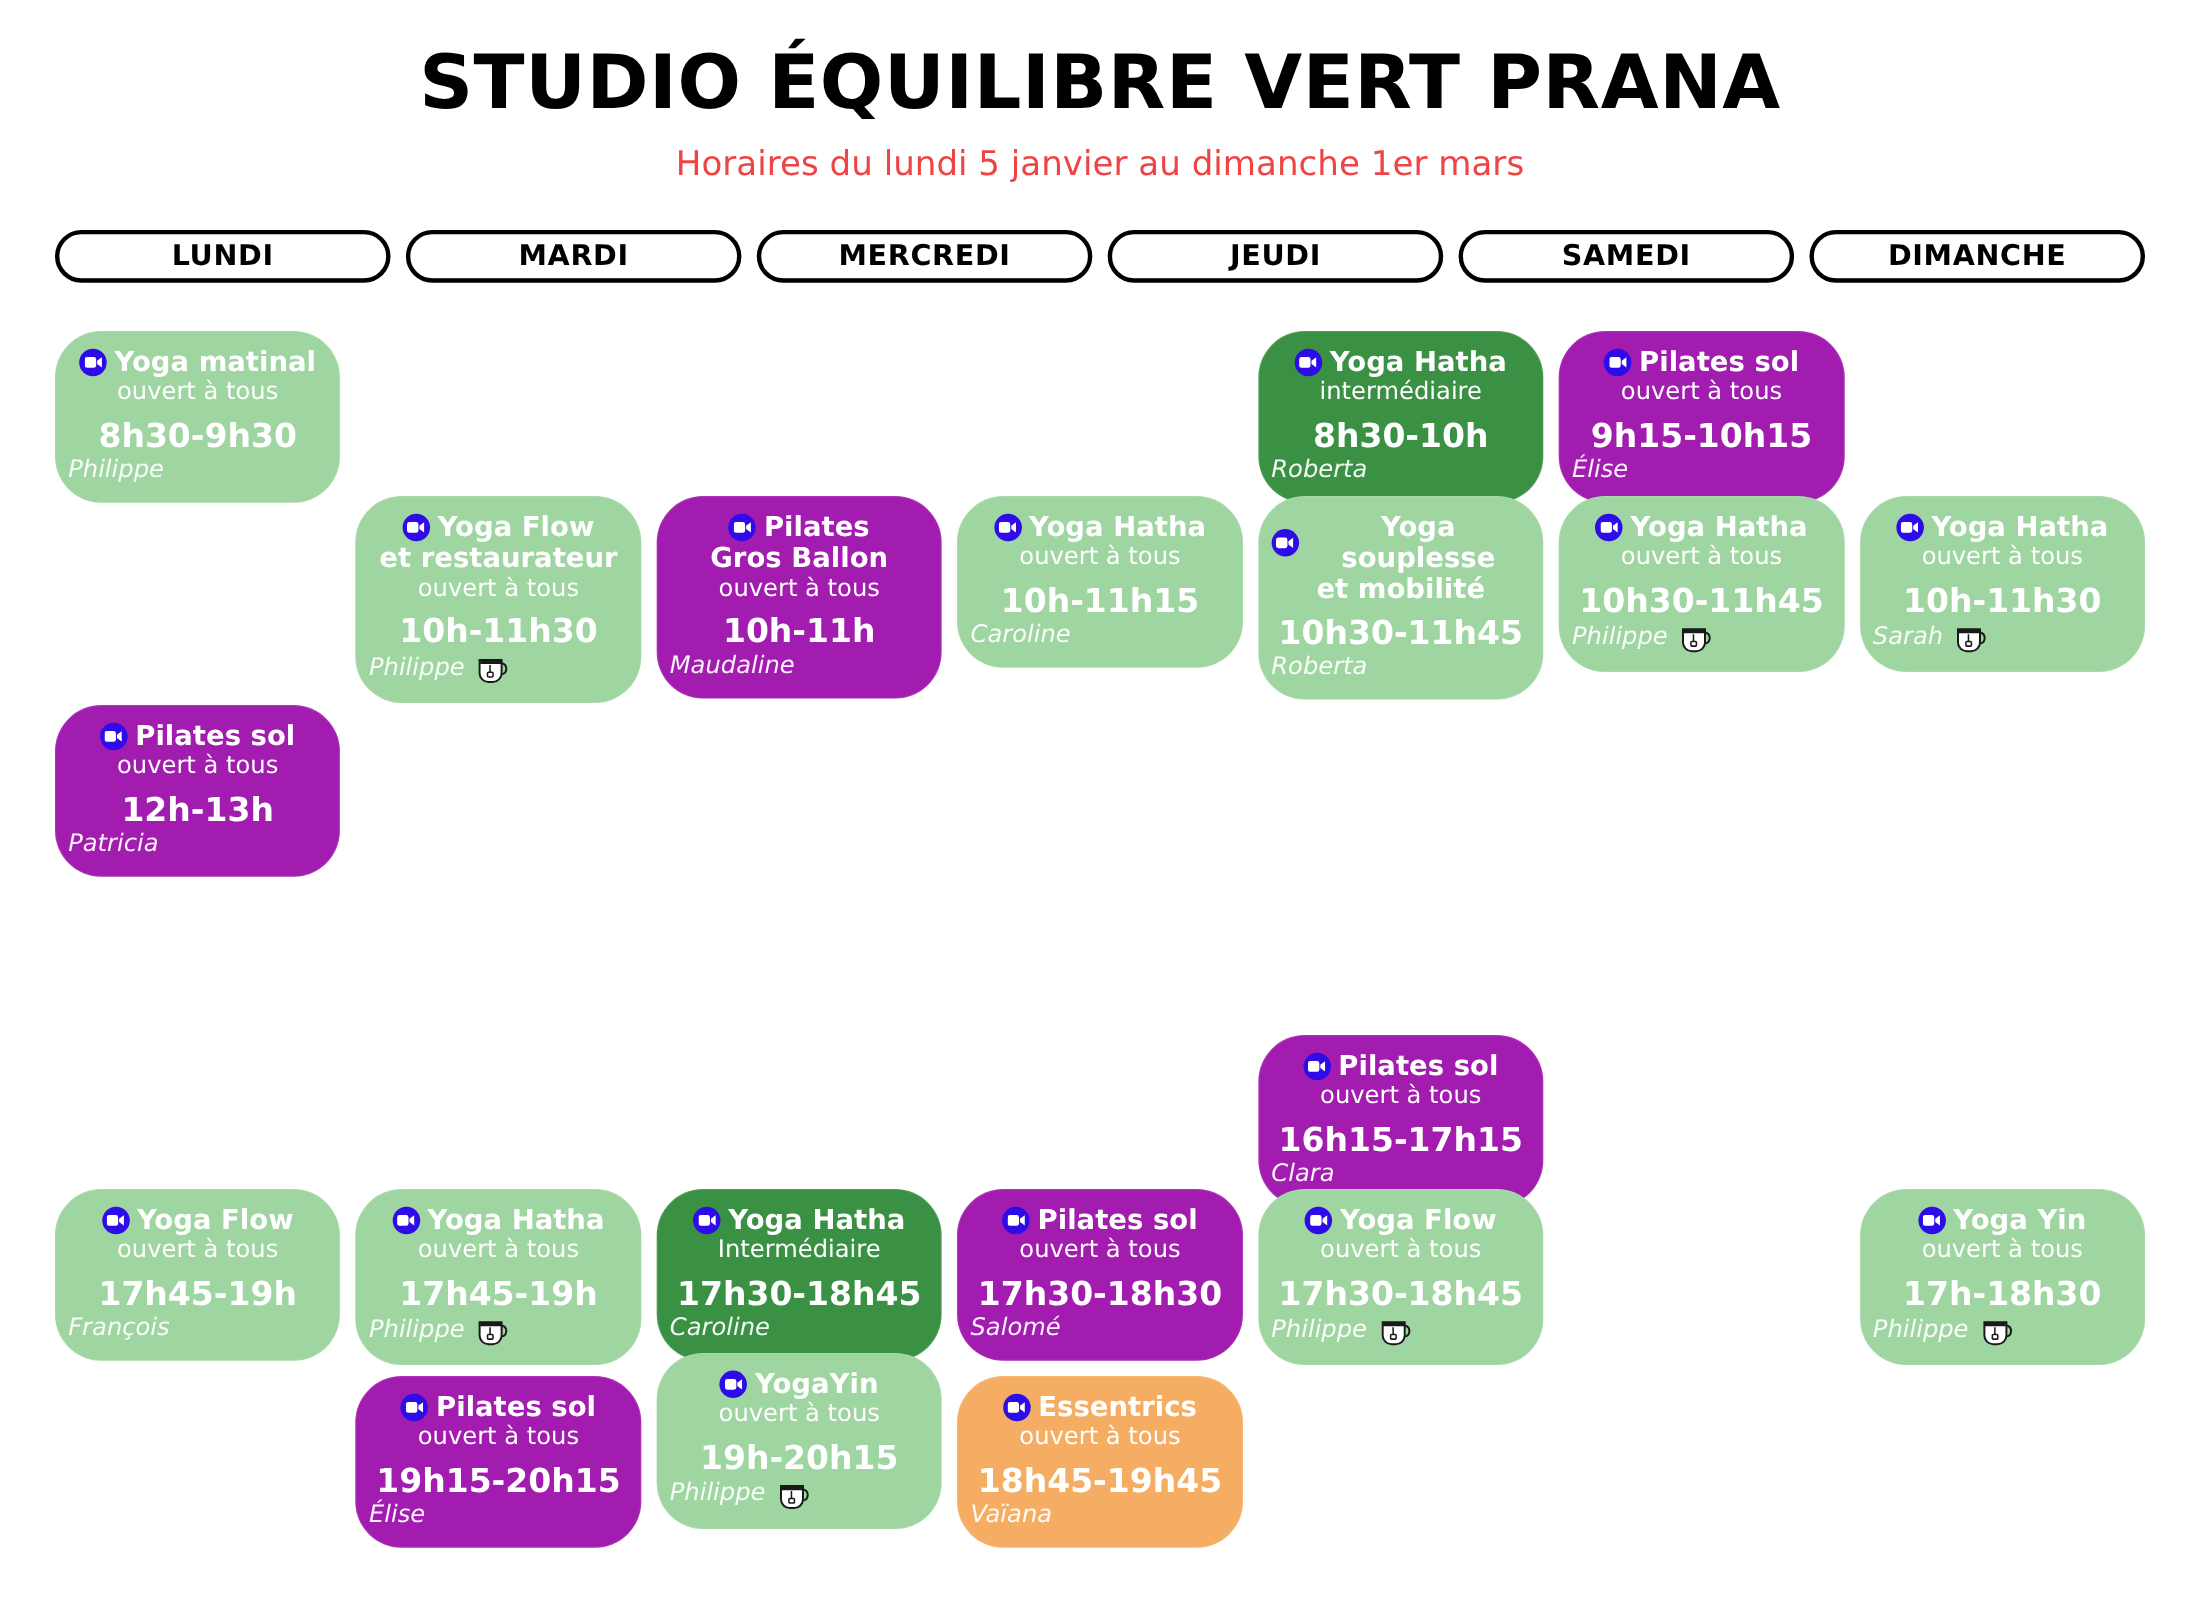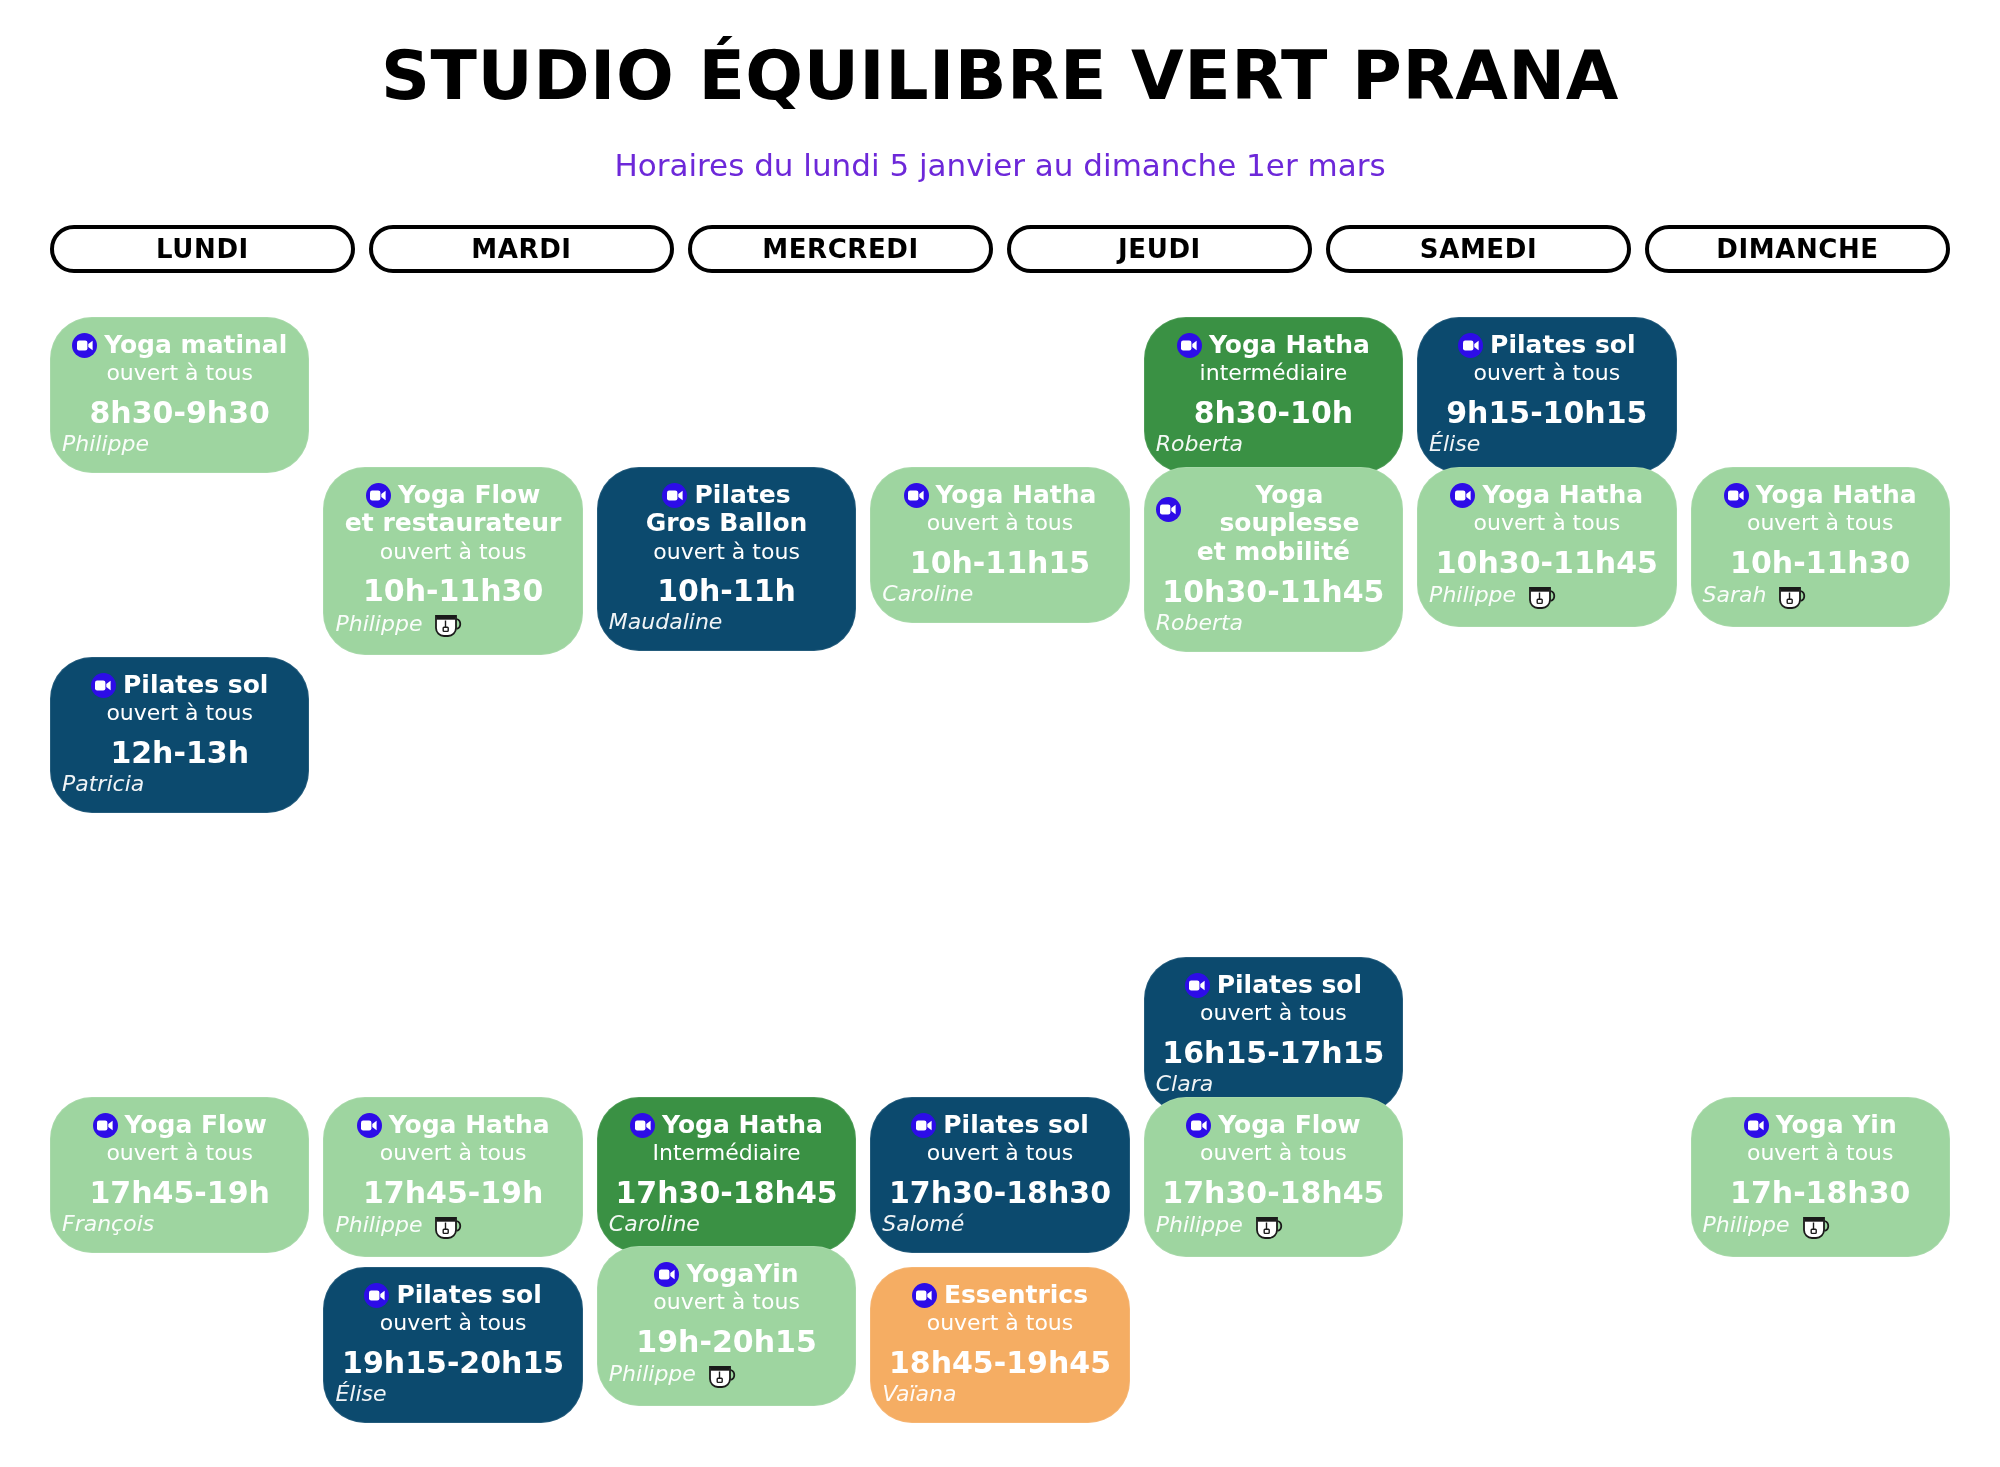--- a/index.html
+++ b/index.html
@@ -22,25 +22,25 @@
   .title {
     margin: 0;
     padding-top: 36px;
     font-size: 68px;
     font-weight: 700;
     letter-spacing: 0.5px;
     color: #000000;
     font-family: "DejaVu Sans", "Liberation Sans", sans-serif;
   }
   .subtitle {
-    margin: 16px;
+    margin: 0;
     padding-top: 16px;
     font-size: 31px;
     font-weight: 400;
-    color: #6d28d9;
+    color: #ef4444;
   }
 
   
   .grid {
     position: relative;
     margin: 0 auto;
     width: 1984px;
     padding: 0 20px;
   }
   .dayrow {
@@ -129,21 +129,21 @@
   }
   .card .teacher {
     font-size: 22px;
     font-weight: 400;
     line-height: 1.2;
     color: rgba(255,255,255,0.94);
   }
 
   
   .c-lightgreen { background: #9ed5a0; }
-  .c-teal       { background: #0c4a6e; }
+  .c-teal       { background: #a21caf; }
   .c-darkgreen  { background: #3a9144; }
   .c-orange     { background: #f5ad63; }
 
   
   .zoomicon {
     width: 25px; height: 25px;
     border-radius: 50%;
     background: #2d0ce8;
     display: inline-flex;
     align-items: center;

